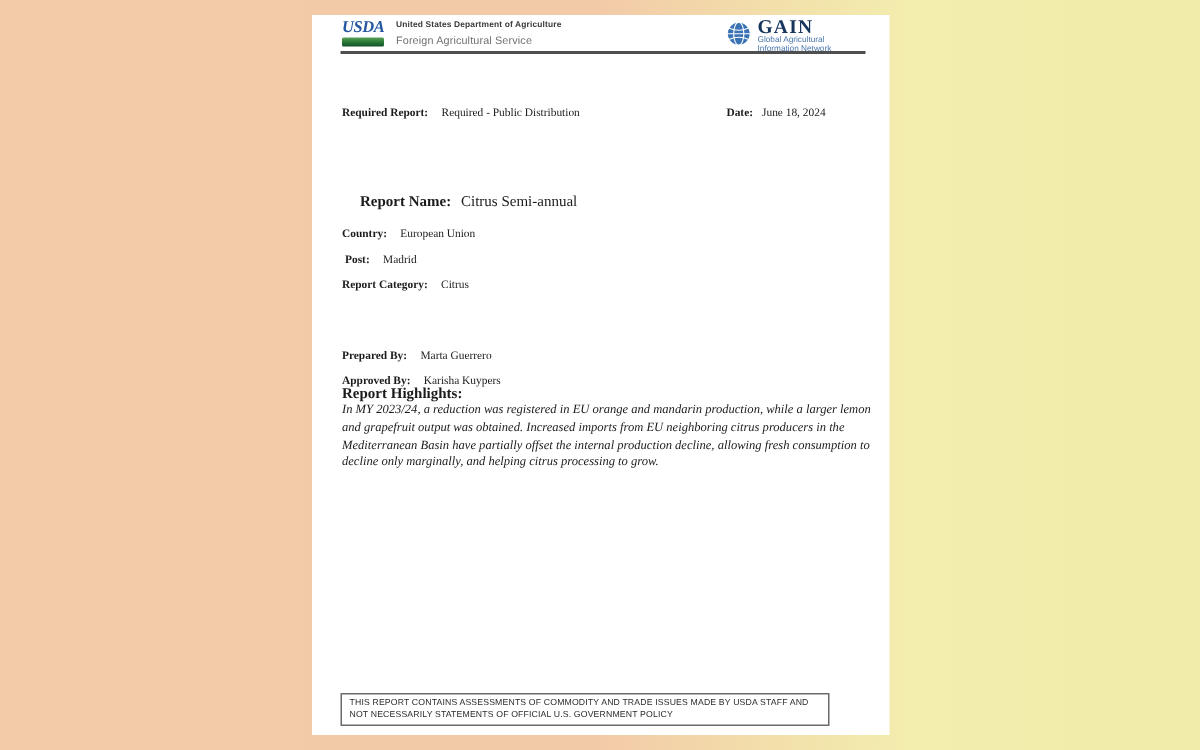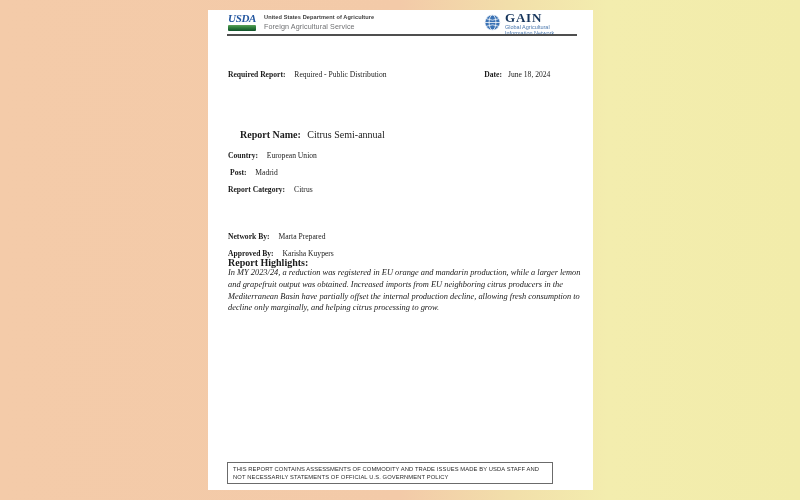--- a/index.html
+++ b/index.html
@@ -150,22 +150,22 @@
     <div class="abs line post">
       <span class="b">Post:</span>
       <span class="v">Madrid</span>
     </div>
     <div class="abs line category">
       <span class="b">Report Category:</span>
       <span class="v">Citrus</span>
     </div>
 
     <div class="abs line prepared">
-      <span class="b">Network By:</span>
-      <span class="v">Marta Prepared</span>
+      <span class="b">Prepared By:</span>
+      <span class="v">Marta Guerrero</span>
     </div>
     <div class="abs line approved">
       <span class="b">Approved By:</span>
       <span class="v">Karisha Kuypers</span>
     </div>
 
     <div class="abs line hl-label">Report Highlights:</div>
     <div class="abs hl-text">In MY 2023/24, a reduction was registered in EU orange and mandarin production, while a larger lemon and grapefruit output was obtained. Increased imports from EU neighboring citrus producers in the Mediterranean Basin have partially offset the internal production decline, allowing fresh consumption to decline only marginally, and helping citrus processing to grow.</div>
 
     <div class="abs footer-box">

